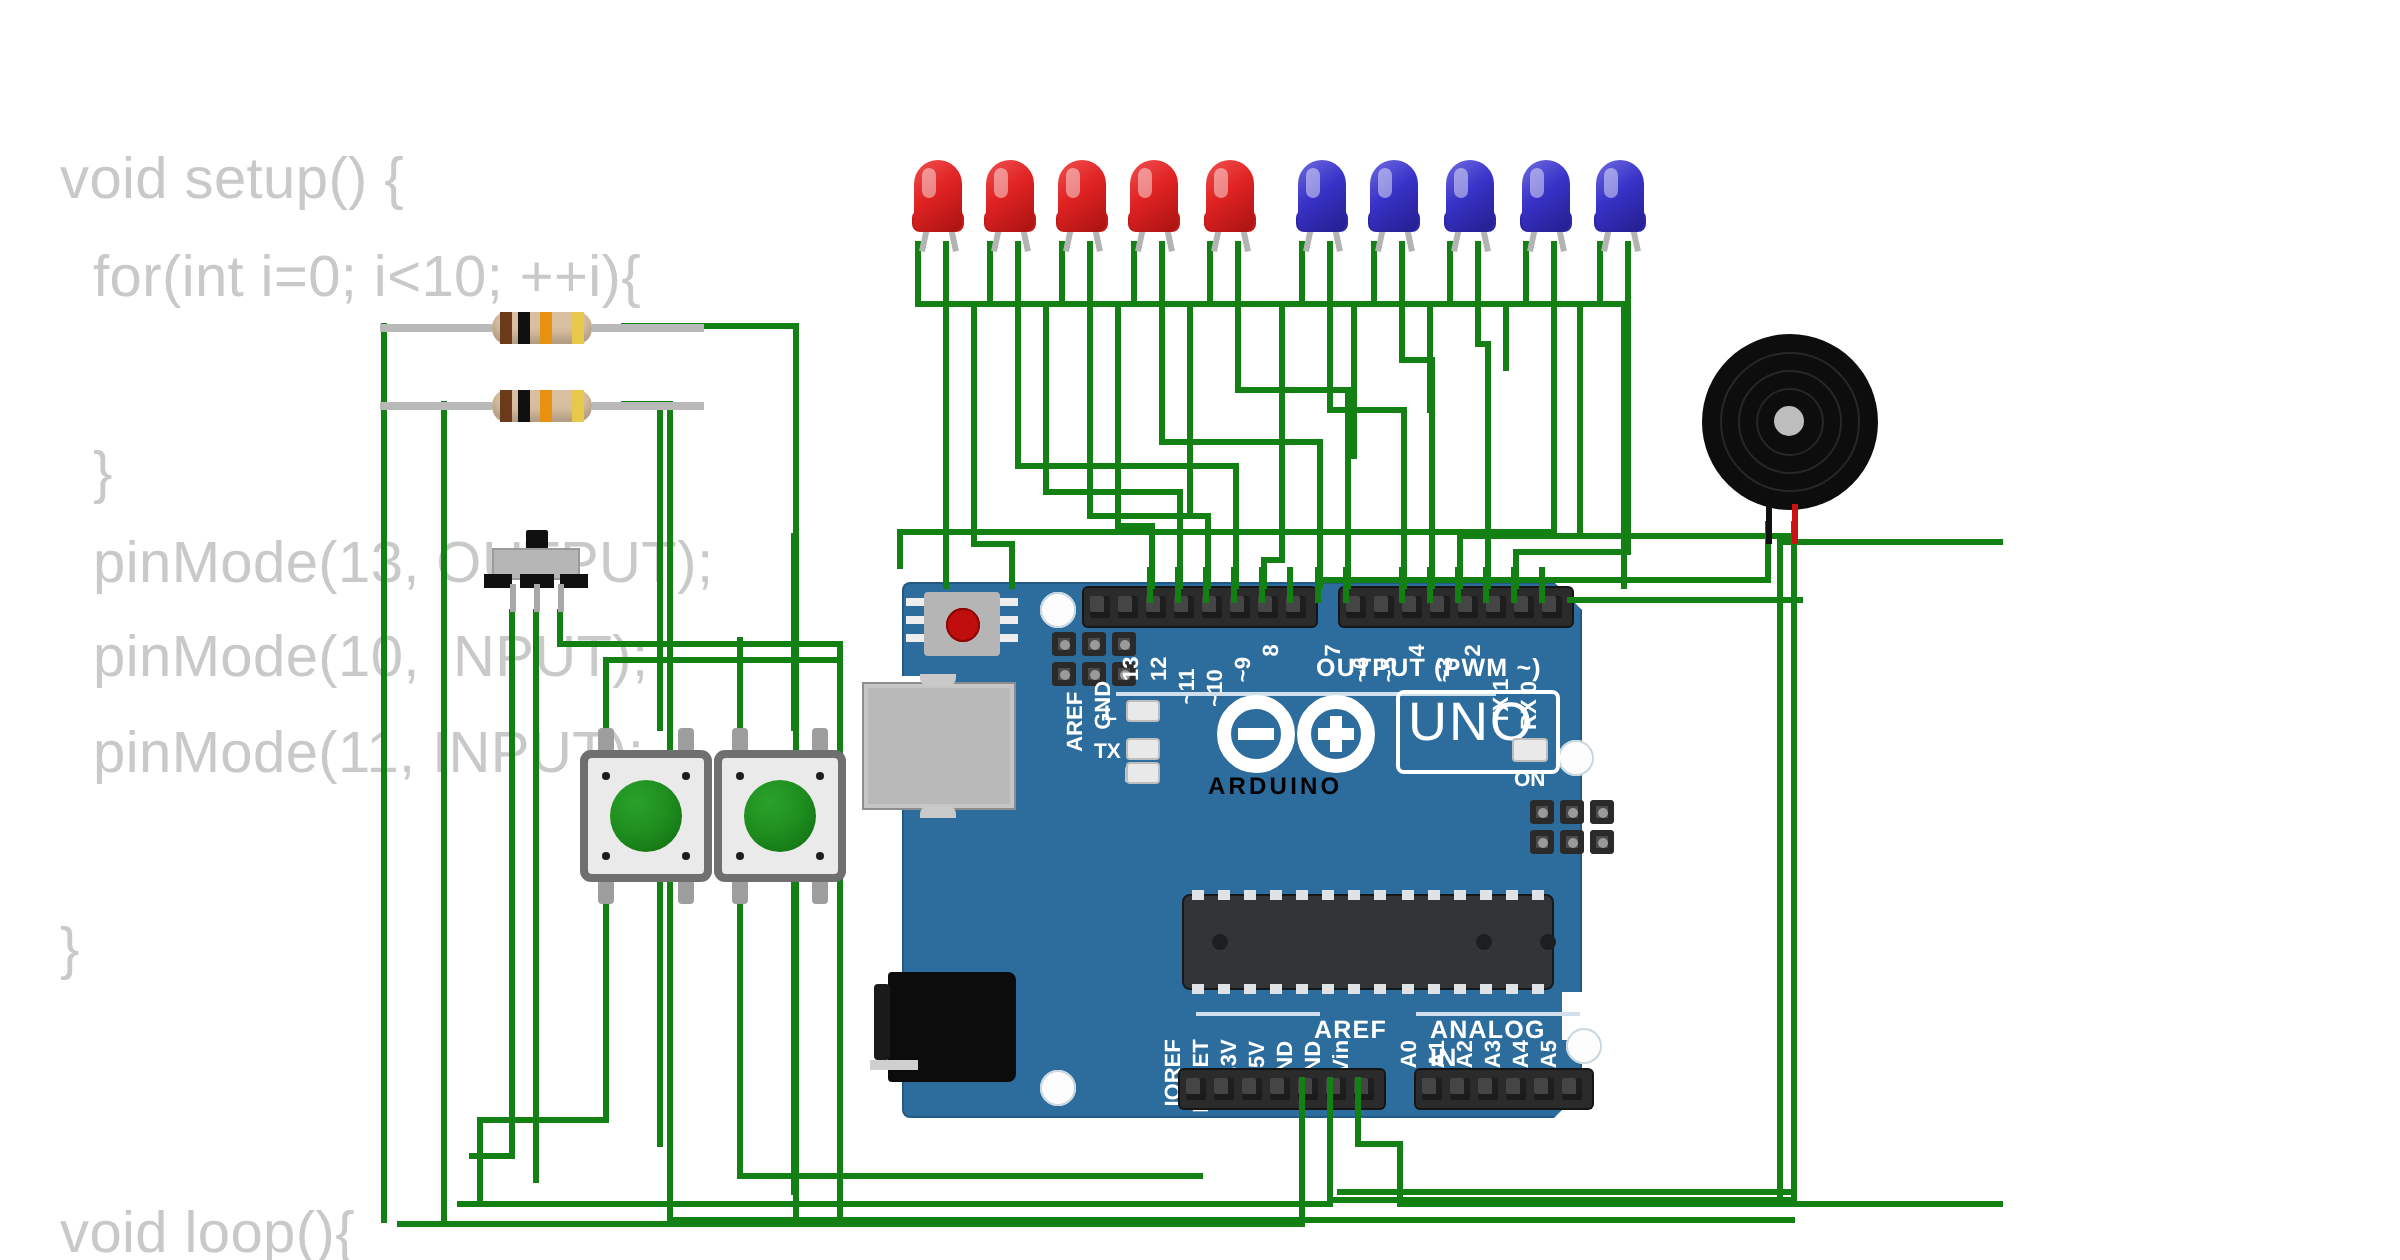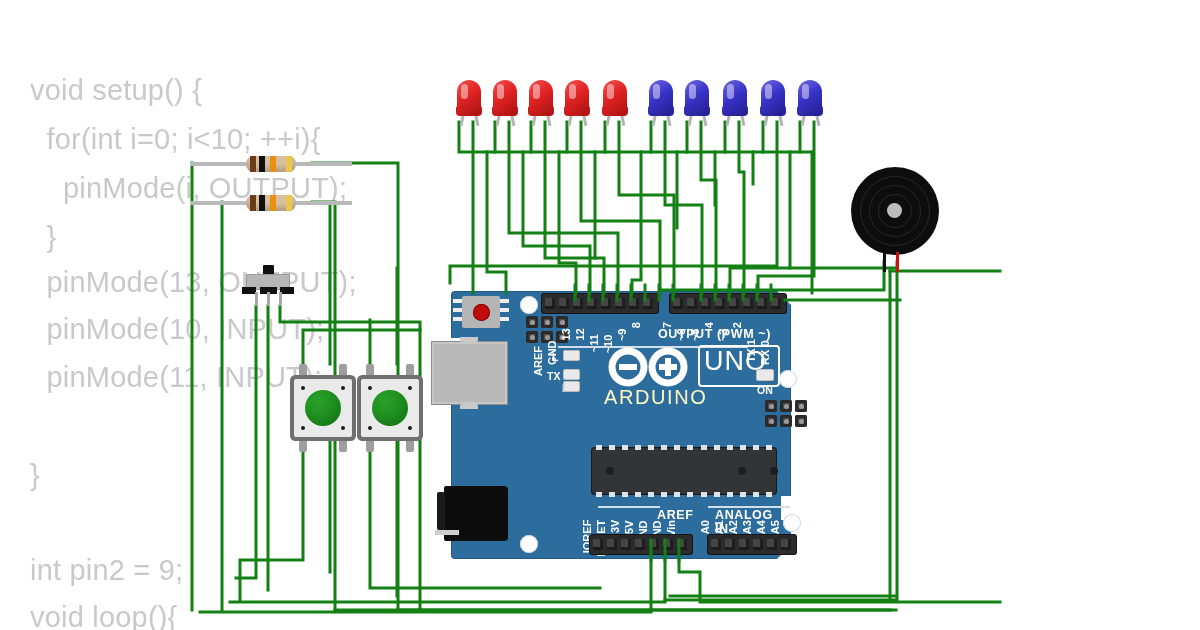--- a/index.html
+++ b/index.html
@@ -55,21 +55,21 @@
   .rstbtn .leg{position:absolute;width:9px;height:4px;background:#eee;}
 
   .icsp{position:absolute;display:grid;grid-template-columns:repeat(3,12px);grid-template-rows:repeat(2,12px);gap:3px;}
   .icsp i{display:block;width:12px;height:12px;background:#4b4b4b;border-radius:2px;box-shadow:inset 0 0 0 3px #2a2a2a;}
   .icsp i:before{content:"";display:block;width:5px;height:5px;margin:3.5px;border-radius:50%;background:#9a9a9a;}
 
   .smd{position:absolute;background:#e9e9e9;border-radius:1px;box-shadow:0 0 0 1px #bdbdbd;}
   .logo-inf{position:absolute;}
   .uno-txt{position:absolute;color:#fff;font-size:27px;font-weight:normal;letter-spacing:1px;font-family:"Liberation Sans",sans-serif;}
   .unobox{position:absolute;border:2px solid #ffffff;border-radius:4px;}
-  .ard-txt{position:absolute;color:#fef9c3;font-size:20px;font-weight:normal;letter-spacing:1.6px;font-family:"Liberation Sans",sans-serif;}
+  .ard-txt{position:absolute;color:#000000;font-size:12px;font-weight:bold;letter-spacing:1.6px;font-family:"Liberation Sans",sans-serif;}
   .minilbl{position:absolute;color:#fff;font-size:10.5px;font-weight:bold;font-family:"Liberation Sans",sans-serif;}
   .whline{position:absolute;background:#cfe0ec;height:2px;}
 
   
   .led{position:absolute;width:27px;height:44px;}
   .led .bulb{position:absolute;left:1px;top:0;width:24px;height:36px;border-radius:12px 12px 5px 5px;}
   .led .flange{position:absolute;left:0px;top:25px;width:26px;height:11px;border-radius:4px;}
   .led .gloss{position:absolute;left:5px;top:4px;width:7px;height:15px;border-radius:4px;background:rgba(255,255,255,.45);}
   .led .legA{position:absolute;left:6px;top:34px;width:3px;height:12px;background:#b3b3b3;transform:rotate(12deg);transform-origin:top;}
   .led .legB{position:absolute;left:18px;top:34px;width:3px;height:12px;background:#b3b3b3;transform:rotate(-12deg);transform-origin:top;}
@@ -108,27 +108,25 @@
   .btn .lgB{position:absolute;bottom:-15px;width:8px;height:17px;background:#9e9e9e;border-radius:2px;}
 </style>
 </head>
 <body>
 
 <div id="stage">
 
   <div class="code-layer">
     <div class="code-line" style="left:30px;top:74px">void setup() {</div>
     <div class="code-line" style="left:30px;top:123px">  for(int i=0; i&lt;10; ++i){</div>
-    <div class="code-line" style="left:30px;top:172px">    pinMode(i, OUTPUT);</div>
     <div class="code-line" style="left:30px;top:221px">  }</div>
     <div class="code-line" style="left:30px;top:266px">  pinMode(13, OUTPUT);</div>
     <div class="code-line" style="left:30px;top:313px">  pinMode(10, INPUT);</div>
     <div class="code-line" style="left:30px;top:361px">  pinMode(11, INPUT);</div>
     <div class="code-line" style="left:30px;top:459px">}</div>
-    <div class="code-line" style="left:30px;top:554px">int pin2 = 9;</div>
     <div class="code-line" style="left:30px;top:601px">void loop(){</div>
   </div>
 
   <div class="board-layer">
     <div class="board">
       <div class="notch-l"></div>
         <div class="notch-r"></div>
       <div class="corner-tr"></div>
         <div class="corner-br"></div>
 

